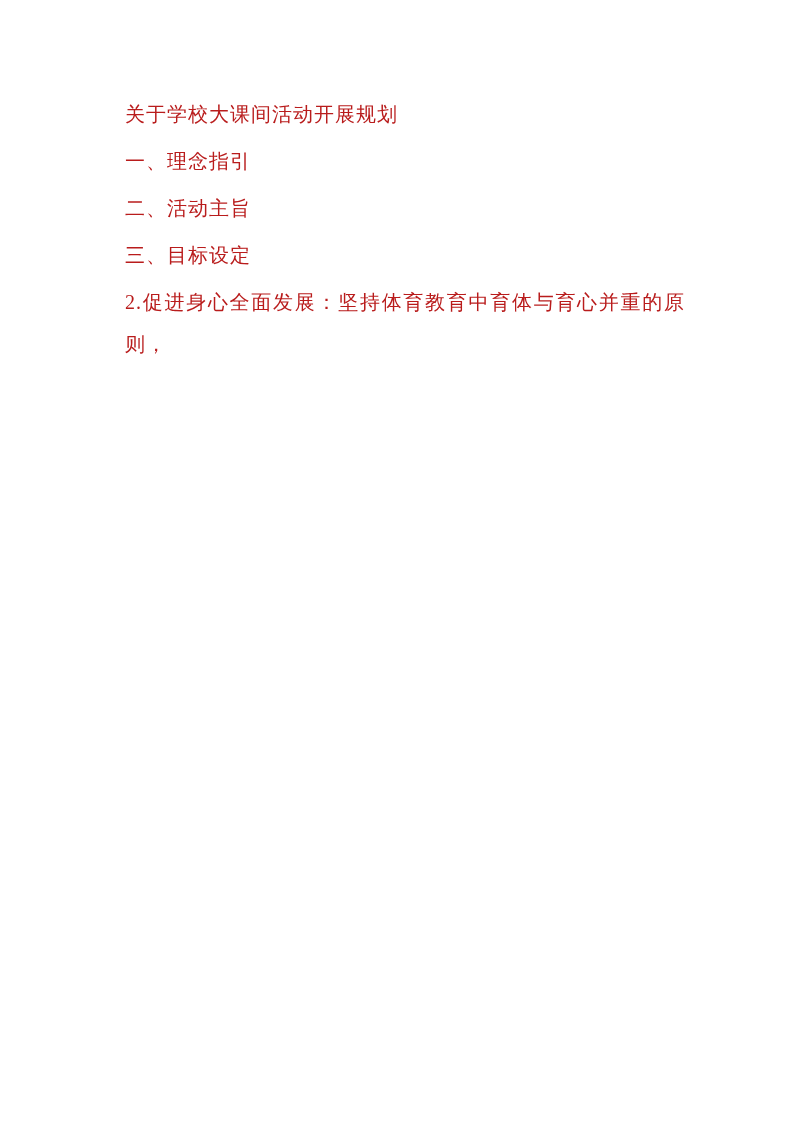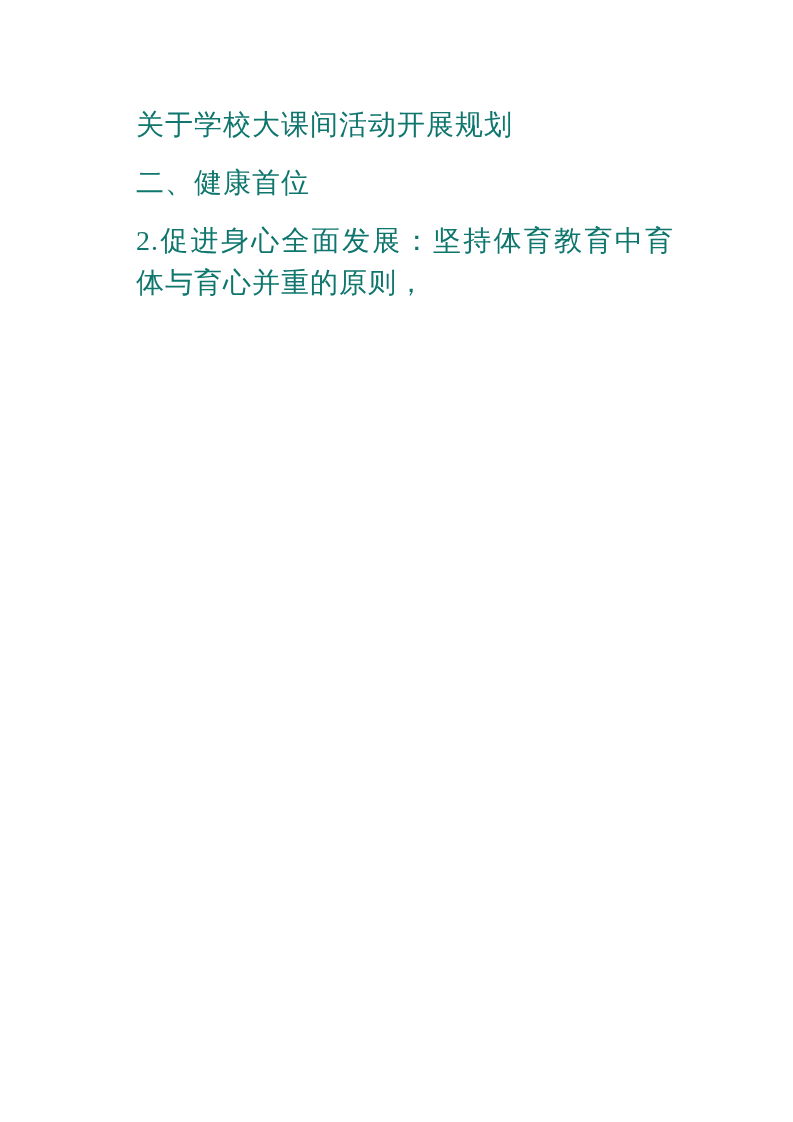--- a/index.html
+++ b/index.html
@@ -11,43 +11,45 @@
     position: relative;
     width: 793px;
     height: 1122px;
     background: #ffffff;
     box-sizing: border-box;
     padding: 88px 103px 0 120px;
     overflow: hidden;
     font-family: "Liberation Serif", "DejaVu Serif", serif;
   }
   .page p {
-    margin: 16px;
+    margin: 5px;
     padding: 0;
-    font-size: 28px;
+    font-size: 20px;
     line-height: 42px;
     letter-spacing: 1px;
-    color: #0f766e;
+    color: #b91c1c;
     text-align: justify;
     text-justify: inter-character;
     word-break: break-all;
   }
   .page p.title,
   .page p.heading {
     text-align: left;
   }
 </style>
 </head>
 <body>
 
 <div class="page">
   <p class="title">关于学校大课间活动开展规划</p>
 
 
+  <p class="heading">一、理念指引</p>
 
 
-  <p class="heading">二、健康首位</p>
+  <p class="heading">二、活动主旨</p>
 
 
+  <p class="heading">三、目标设定</p>
 
 
   <p class="paragraph">2.促进身心全面发展：坚持体育教育中育体与育心并重的原则，</p>
 </div>
 
 </body></html>

